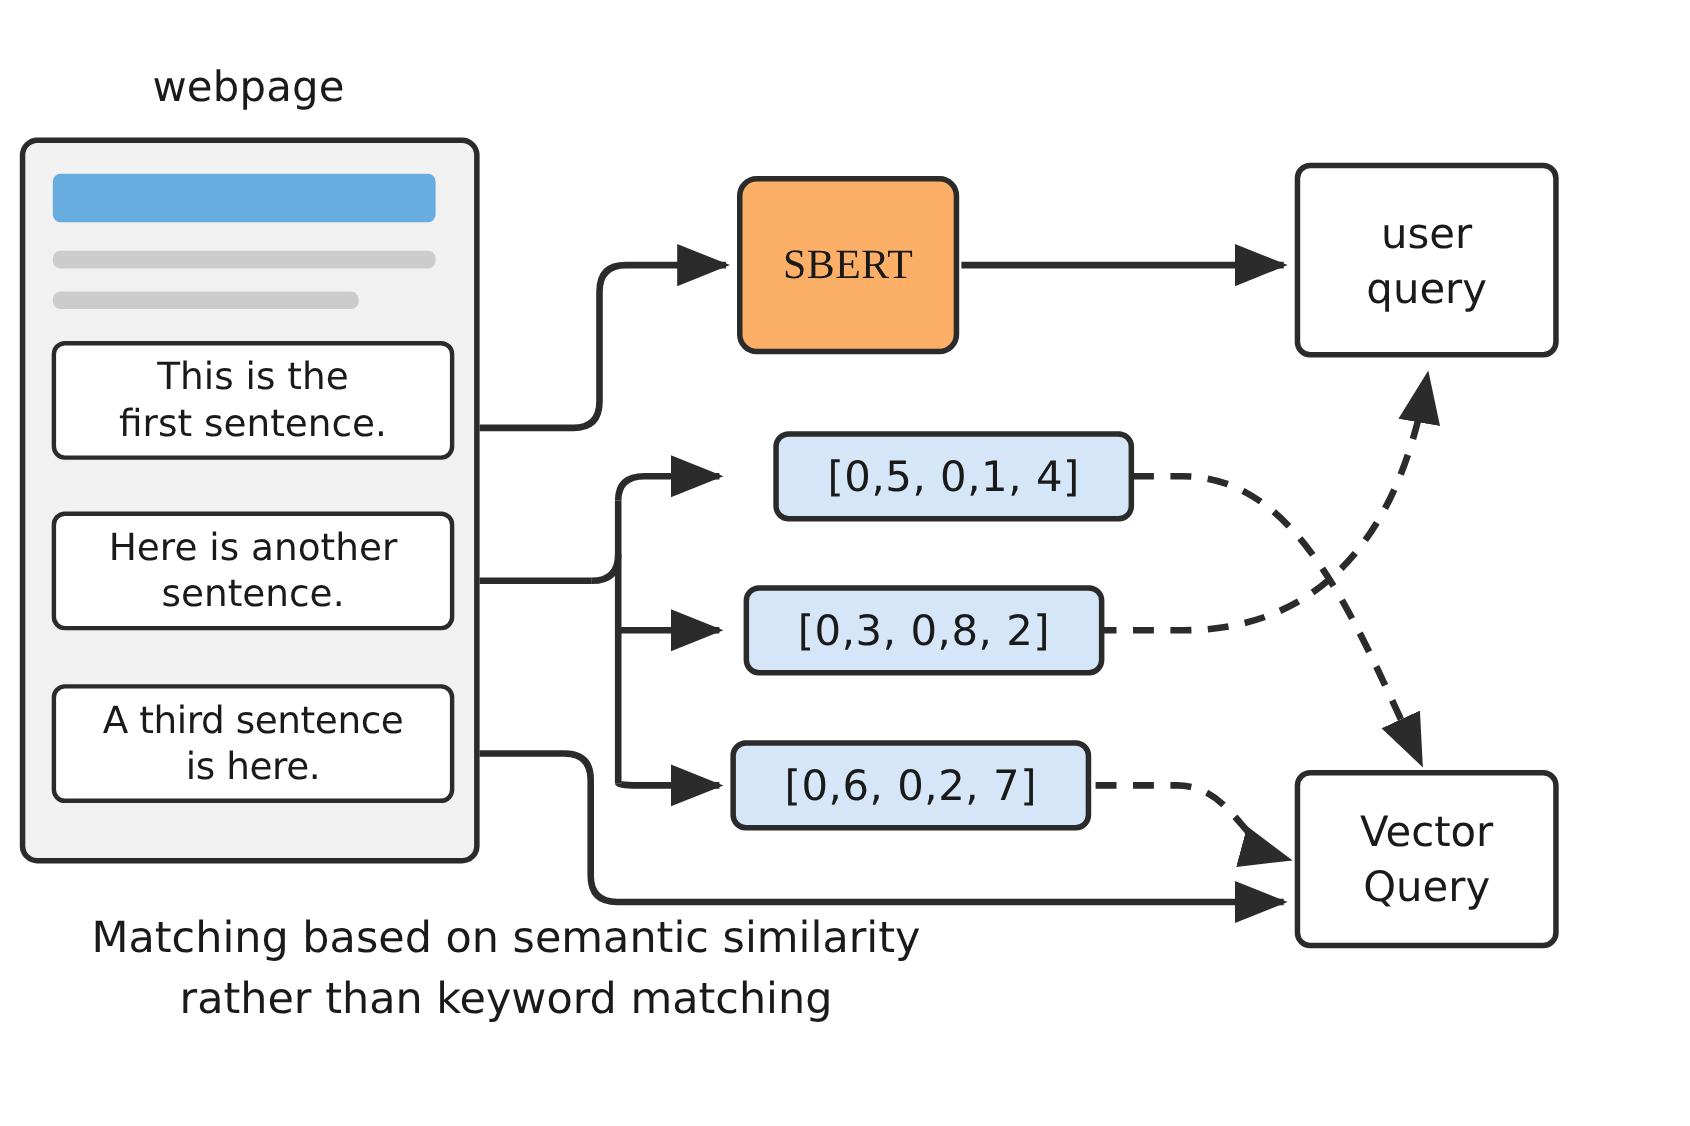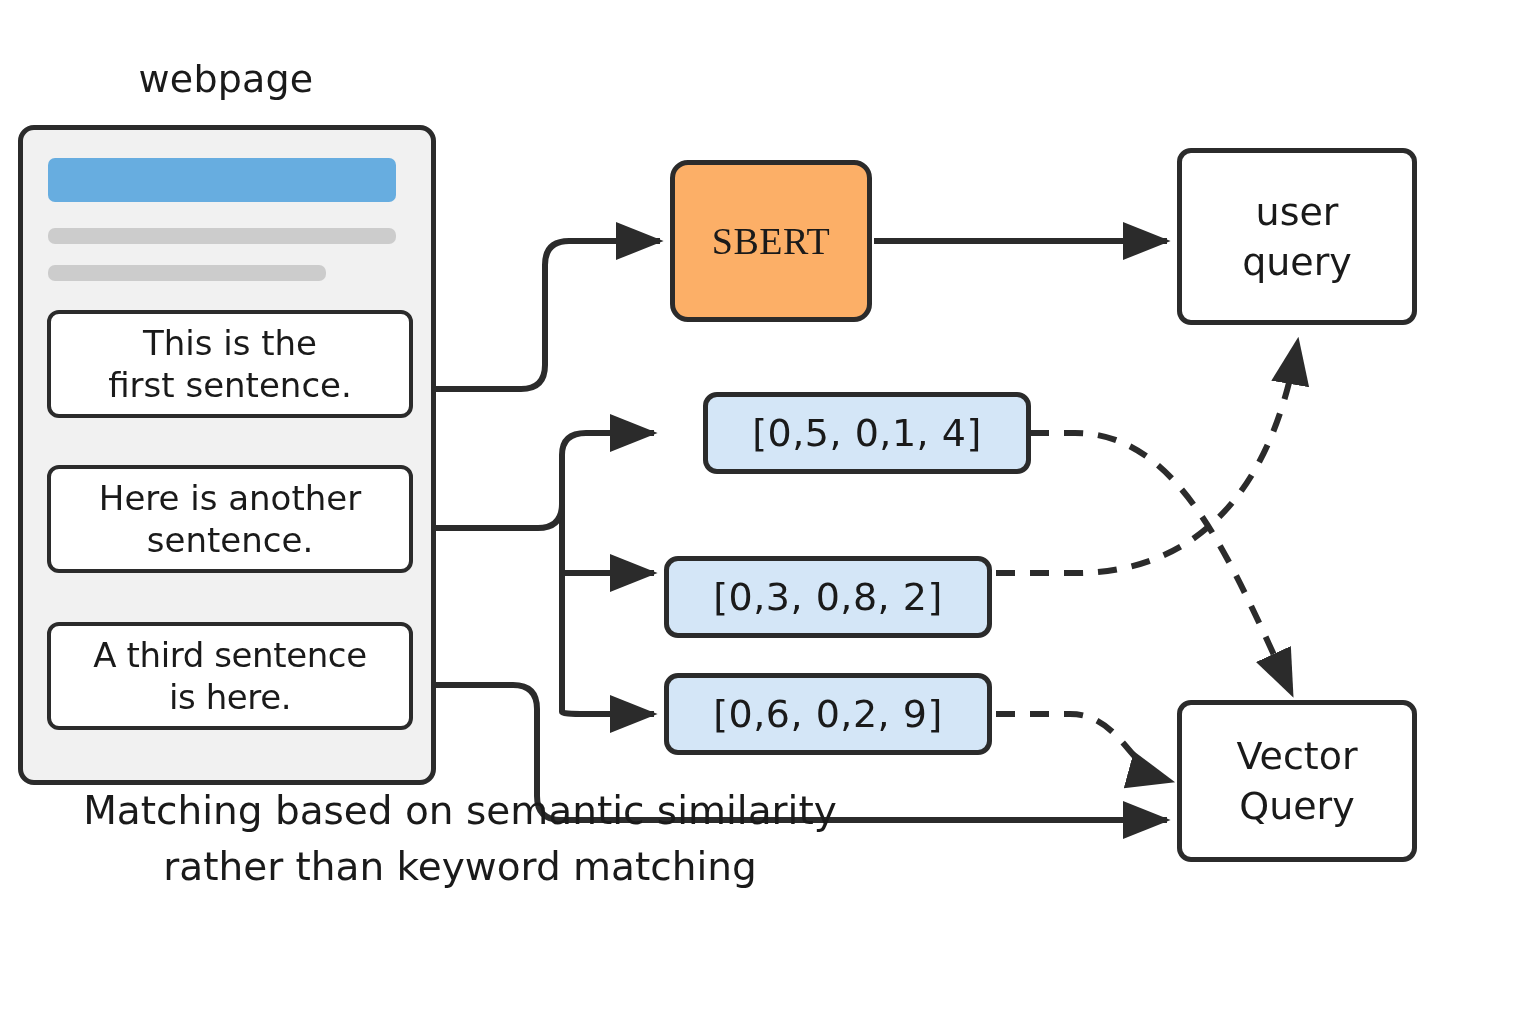--- a/index.html
+++ b/index.html
@@ -124,39 +124,39 @@
   .node-vec {
     left: 664px;
     width: 328px;
     height: 82px;
     background: #d4e6f7;
     border-radius: 14px;
     font-size: 38px;
     letter-spacing: 0.5px;
   }
   .vec-1 { top: 392px; margin-left: 39px; }
-  .vec-2 { top: 556px; }
+  .vec-2 { top: 532px; margin-left: 12px; }
   .vec-3 { top: 673px; }
 
   .node-query {
     left: 1177px;
     width: 240px;
     background: #ffffff;
     border-radius: 14px;
     font-size: 38px;
     line-height: 50px;
   }
   .node-user-query { top: 148px; height: 177px; }
   .node-vector-query { top: 700px; height: 162px; }
 
   
   .caption {
     position: absolute;
     left: 10px;
-    top: 783px;
+    top: 825px;
     width: 900px;
     text-align: center;
     font-size: 39px;
     line-height: 56px;
     white-space: pre-line;
   }
 </style>
 </head>
 <body>
 
@@ -212,21 +212,21 @@
     <div class="sentence-box sent-2">Here is another
 sentence.</div>
     <div class="sentence-box sent-3">A third sentence
 is here.</div>
   </div>
 
   <div class="node node-sbert">SBERT</div>
 
   <div class="node node-vec vec-1">[0,5, 0,1, 4]</div>
   <div class="node node-vec vec-2">[0,3, 0,8, 2]</div>
-  <div class="node node-vec vec-3">[0,6, 0,2, 9]</div>
+  <div class="node node-vec vec-3">[0,6, 0,2, 7]</div>
 
   <div class="node node-query node-user-query">user
 query</div>
   <div class="node node-query node-vector-query">Vector
 Query</div>
 
   <div class="caption">Matching based on semantic similarity
 rather than keyword matching</div>
 
 </div>

